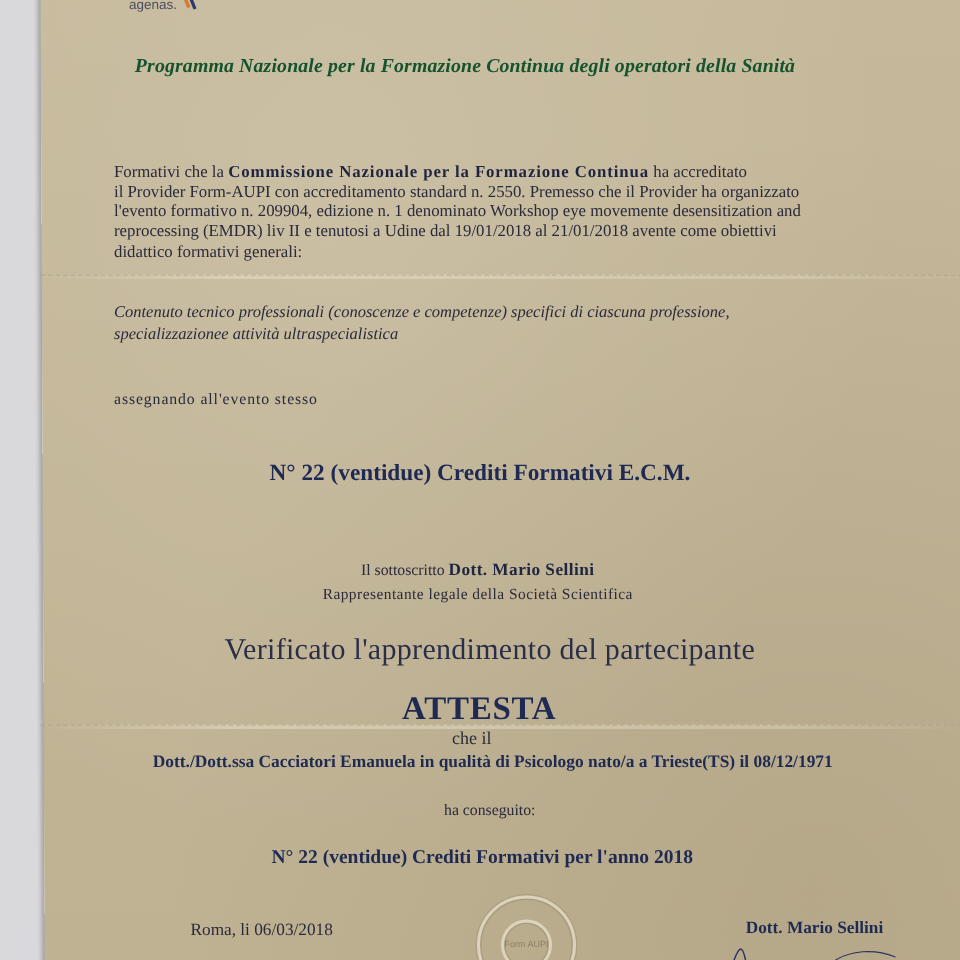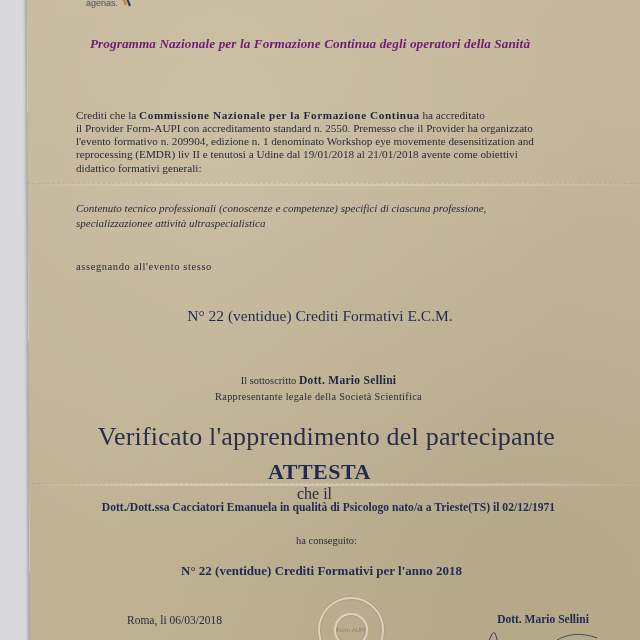--- a/index.html
+++ b/index.html
@@ -21,34 +21,34 @@
   .fold {
     position:absolute; left:27px; width:620px; height:2px;
     background:linear-gradient(90deg, rgba(230,222,200,0.0), rgba(230,222,200,0.55) 20%, rgba(230,222,200,0.4) 80%, rgba(230,222,200,0));
     border-top:1px dashed rgba(160,148,120,0.35);
   }
   .t { position:absolute; color:#1f2a48; white-space:nowrap; }
   .logo-text { left:86px; top:-2px; font-family:"Liberation Sans", sans-serif; font-size:9px; color:#4c4e63; }
   .logo-mark { position:absolute; left:120px; top:-4px; width:14px; height:12px; }
   .header-title {
     left:0; width:616px; text-align:center; top:36px; padding-left:4px; box-sizing:border-box;
-    font-style:italic; font-weight:bold; font-size:13.2px; color:#701a75; letter-spacing:0.1px;
+    font-style:italic; font-weight:bold; font-size:13.2px; color:#14532d; letter-spacing:0.1px;
   }
   .para { left:76px; font-size:11.2px; line-height:13.4px; color:#2b2a3a; }
   .para b { font-weight:bold; letter-spacing:0.6px; color:#1f2540;}
   .italic-block { left:76px; font-style:italic; font-size:11px; line-height:14px; color:#2b2a3a; }
   .small-mono { font-family:Liberation Serif, serif; letter-spacing:0.6px; font-size:10.5px; color:#2b2a3a; }
-  .credits-main { left:0; width:640px; text-align:center; top:307px; font-weight:normal; font-size:15.5px; color:#1f2a52; padding-left:0; box-sizing:border-box;}
+  .credits-main { left:0; width:640px; text-align:center; top:307px; font-weight:bold; font-size:15.5px; color:#1f2a52; padding-left:0; box-sizing:border-box;}
   .center { left:0; width:629px; text-align:center; box-sizing:border-box; }
   .signatory { top:374px; font-size:10.5px; color:#2b2a3a; padding-left:8px; }
   .signatory b { font-size:11.5px; font-weight:bold; color:#1f2540; letter-spacing:0.3px;}
   .rappr { top:391px; font-size:10.3px; letter-spacing:0.3px; color:#2b2a3a; padding-left:8px;}
-  .verificato { top:422px; font-size:26px; color:#2a2e48; padding-left:24px; letter-spacing:0.2px;}
+  .verificato { top:422px; font-size:20px; color:#2a2e48; padding-left:24px; letter-spacing:0.2px;}
   .attesta { top:459px; font-size:22px; font-weight:bold; color:#1f2a52; padding-left:10px; letter-spacing:0.5px;}
-  .che-il { top:485px; font-size:16px; color:#2b2a3a; }
+  .che-il { top:485px; font-size:12px; color:#2b2a3a; }
   .participant { top:501px; font-size:11.6px; font-weight:bold; color:#1f2a52; padding-left:28px;}
   .conseguito { top:535px; font-size:10.5px; color:#2b2a3a; padding-left:24px;}
   .credits-year { top:563px; font-size:13px; font-weight:bold; color:#1f2a52; padding-left:14px;}
   .date { left:127px; top:614px; font-size:11.5px; color:#2b2a3a; }
   .president { left:483px; width:120px; text-align:center; top:612px; font-size:11.5px; font-weight:bold; color:#1f2a52; line-height:14px; }
   .seal {
     position:absolute; left:318px; top:597px; width:62px; height:62px; border-radius:50%;
     border:2px solid rgba(235,228,208,0.7);
     box-shadow: inset 0 0 0 1px rgba(140,128,100,0.35), 0 0 0 1px rgba(140,128,100,0.25);
   }
@@ -72,21 +72,21 @@
 
 <div class="t logo-text">agenas.</div>
 <svg class="logo-mark" viewBox="0 0 14 12">
   <path d="M2 0 L6 9" stroke="#d8792a" stroke-width="2.2" fill="none"></path>
   <path d="M6 0 L10 10" stroke="#2b3b6e" stroke-width="2.2" fill="none"></path>
 </svg>
 
 <div class="t header-title">Programma Nazionale per la Formazione Continua degli operatori della Sanità</div>
 
 <div class="t para" style="top:109px;">
-  <span>Crediti che la</span>
+  <span>Formativi che la</span>
   <b>Commissione Nazionale per la Formazione Continua</b>
   <span>ha accreditato</span>
 </div>
 <div class="t para" style="top:122px;">il Provider Form-AUPI con accreditamento standard n. 2550. Premesso che il Provider ha organizzato</div>
 <div class="t para" style="top:135px;">l'evento formativo n. 209904, edizione n. 1 denominato Workshop eye movemente desensitization and</div>
 <div class="t para" style="top:148px;">reprocessing (EMDR) liv II e tenutosi a  Udine dal 19/01/2018 al 21/01/2018 avente come obiettivi</div>
 <div class="t para" style="top:162px;">didattico formativi generali:</div>
 
 <div class="t italic-block" style="top:201px;">Contenuto tecnico professionali (conoscenze e competenze) specifici di ciascuna professione,</div>
 <div class="t italic-block" style="top:216px;">specializzazionee attività ultraspecialistica</div>
@@ -97,21 +97,21 @@
 
 <div class="t center signatory">
   <span>Il sottoscritto</span>
   <b>Dott. Mario Sellini</b>
 </div>
 <div class="t center rappr">Rappresentante legale della Società Scientifica</div>
 
 <div class="t center verificato">Verificato l'apprendimento del partecipante</div>
 <div class="t center attesta">ATTESTA</div>
 <div class="t center che-il">che il</div>
-<div class="t center participant">Dott./Dott.ssa Cacciatori Emanuela in qualità di Psicologo nato/a a Trieste(TS) il 02/12/1971</div>
+<div class="t center participant">Dott./Dott.ssa Cacciatori Emanuela in qualità di Psicologo nato/a a Trieste(TS) il 08/12/1971</div>
 <div class="t center conseguito">ha conseguito:</div>
 <div class="t center credits-year">N° 22 (ventidue) Crediti Formativi per l'anno 2018</div>
 
 <div class="t date">Roma, li  06/03/2018</div>
 
 <div class="seal">
   <div class="seal-inner">Form AUPI</div>
 </div>
 
 <div class="t president">

